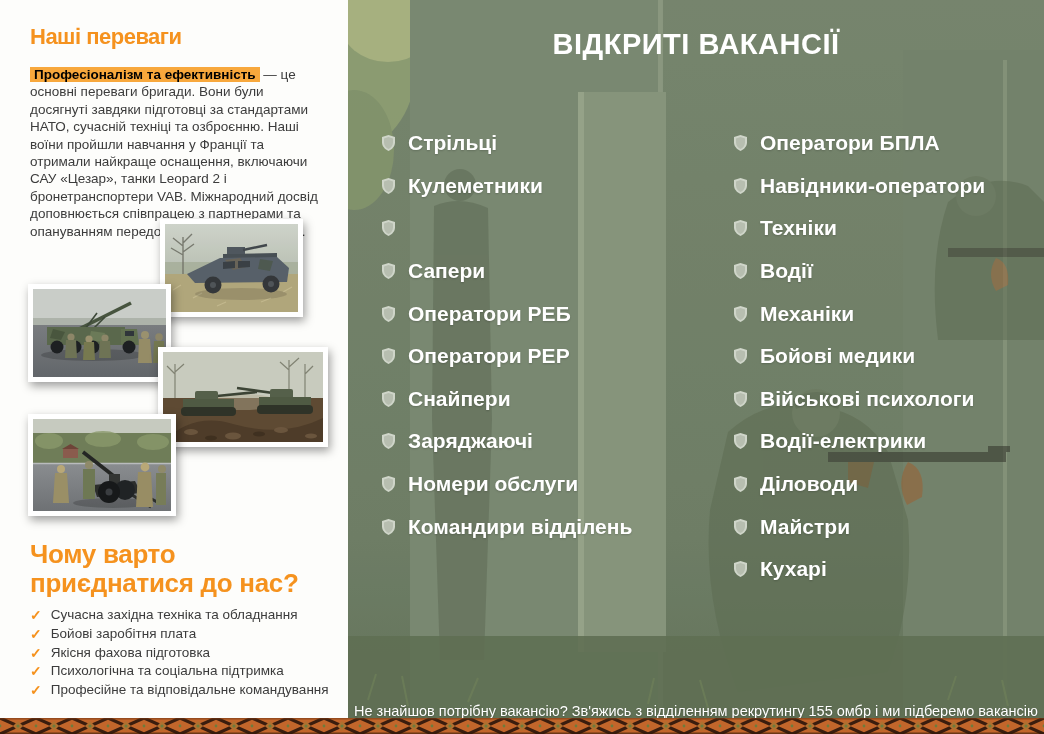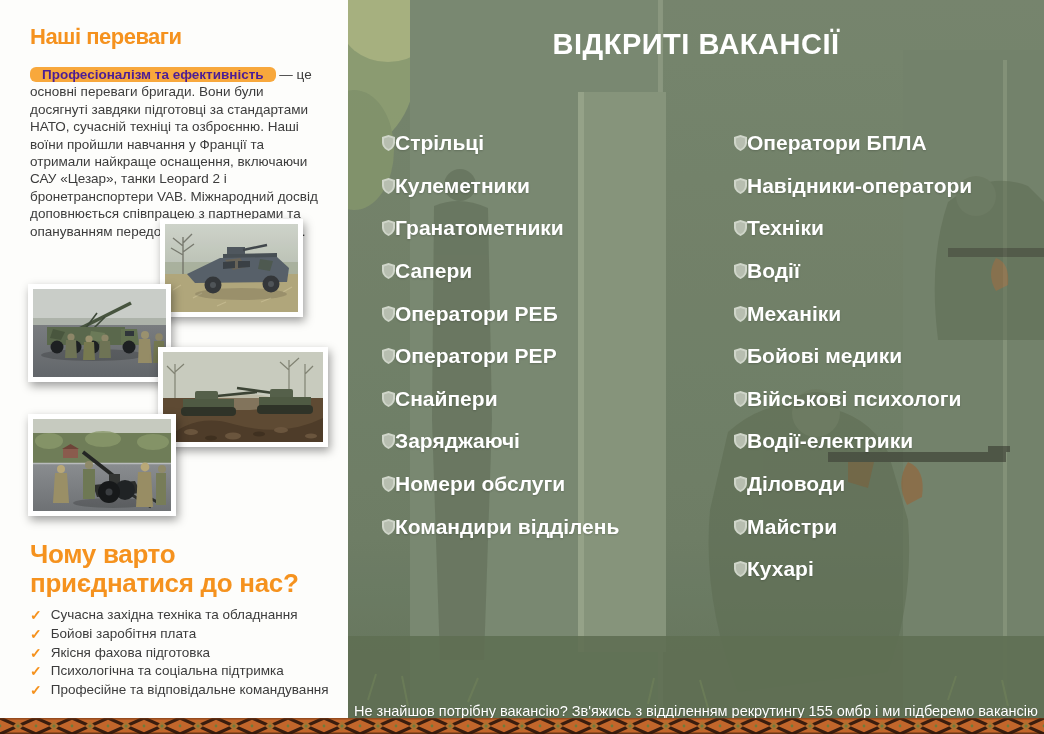--- a/index.html
+++ b/index.html
@@ -5,21 +5,21 @@
   html,body{margin:0;padding:0;background:#e8e8e8;}
   .page{position:relative;width:1044px;height:734px;overflow:hidden;background:#FDFDFB;
         font-family:"Liberation Sans",sans-serif;}
 
   
   .left-panel{position:absolute;left:0;top:0;width:348px;height:718px;background:#FDFDFB;}
   .adv-title{position:absolute;left:30px;top:24px;font-size:22px;font-weight:800;
              color:#F5921E;letter-spacing:-.5px;margin:0;}
   .adv-body{position:absolute;left:30px;top:66px;width:294px;font-size:13.5px;line-height:1.29;
             color:#3C3C3C;margin:0;}
-  .hl{background:#F8A83C;color:#4c1d95;font-weight:700;padding:0 12px;border-radius:6px;}
+  .hl{background:#F8A83C;color:#000000;font-weight:700;padding:0 4px;}
   .why-title{position:absolute;left:30px;top:540px;width:285px;font-size:26px;font-weight:800;
              color:#F5921E;line-height:1.12;margin:0;letter-spacing:-.3px;}
   .checklist{position:absolute;left:30px;top:606px;margin:0;padding:0;list-style:none;}
   .checklist li{display:flex;align-items:baseline;gap:9px;height:18.8px;font-size:13.5px;color:#3C3C3C;}
   .check{color:#F5921E;font-weight:900;font-size:14px;transform:translateY(1px);}
 
   
   .photo{position:absolute;background:#fff;padding:5px;box-shadow:2px 4px 9px rgba(0,0,0,.38);}
   .photo svg{display:block;}
   .photo-vab{left:160px;top:219px;z-index:1;}
@@ -28,21 +28,21 @@
   .photo-howitzer{left:28px;top:414px;z-index:4;}
 
   
   .right-panel{position:absolute;left:348px;top:0;width:696px;height:718px;background:#72806B;overflow:hidden;}
   .bg-svg{position:absolute;left:0;top:0;}
   .vac-title{position:absolute;left:0;top:28px;width:100%;text-align:center;margin:0;
              font-size:29px;font-weight:800;color:#FFFFFF;letter-spacing:.5px;z-index:5;}
   .vac-list{position:absolute;top:122px;margin:0;padding:0;list-style:none;z-index:5;}
   .vac-list.col1{left:34px;}
   .vac-list.col2{left:386px;}
-  .vac-list li{display:flex;align-items:center;height:42.6px;}
+  .vac-list li{display:flex;align-items:center;gap:13px;height:42.6px;}
   .vac-label{font-size:21px;font-weight:700;color:#FFFFFF;text-shadow:0 1px 2px rgba(0,0,0,.18);}
   .shield{display:inline-flex;}
   .footer-note{position:absolute;left:0;top:703px;width:100%;text-align:center;margin:0;
                font-size:14.5px;color:#ffffff;z-index:5;text-shadow:0 1px 2px rgba(0,0,0,.25);}
 
   
   .ornament{position:absolute;left:0;top:718px;width:1044px;height:16px;line-height:0;}
 </style>
 </head>
 <body>
@@ -310,21 +310,20 @@
           <span class="vac-label">Кулеметники</span>
         </li>
 
         <li>
           <span class="shield">
             <svg width="13" height="16" viewBox="0 0 13 16">
               <path d="M6.5 0 L13 2 V7.2 C13 11.5 10 14.3 6.5 16 C3 14.3 0 11.5 0 7.2 V2 Z" fill="#CFD5C9"></path>
               <path d="M6.5 2 L11 3.4 V7.4 C11 10.6 9 12.8 6.5 14 C4 12.8 2 10.6 2 7.4 V3.4 Z" fill="#B7BEB0"></path>
             </svg>
           </span>
-          <span class="vac-label">Гранатометники</span>
         </li>
 
         <li>
           <span class="shield">
             <svg width="13" height="16" viewBox="0 0 13 16">
               <path d="M6.5 0 L13 2 V7.2 C13 11.5 10 14.3 6.5 16 C3 14.3 0 11.5 0 7.2 V2 Z" fill="#CFD5C9"></path>
               <path d="M6.5 2 L11 3.4 V7.4 C11 10.6 9 12.8 6.5 14 C4 12.8 2 10.6 2 7.4 V3.4 Z" fill="#B7BEB0"></path>
             </svg>
           </span>
           <span class="vac-label">Сапери</span>

